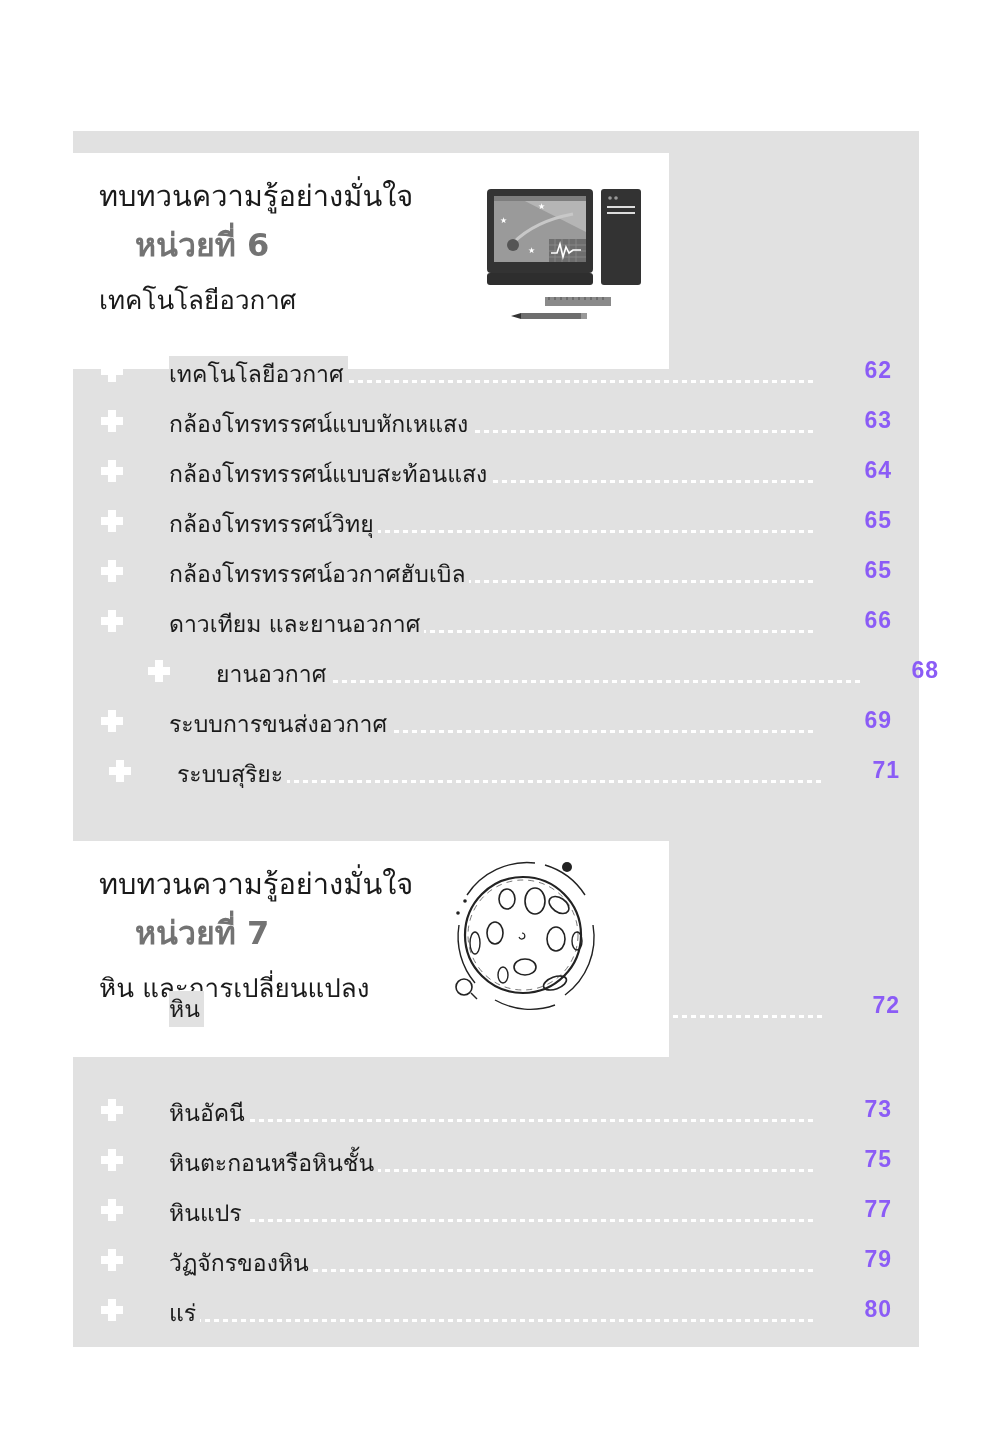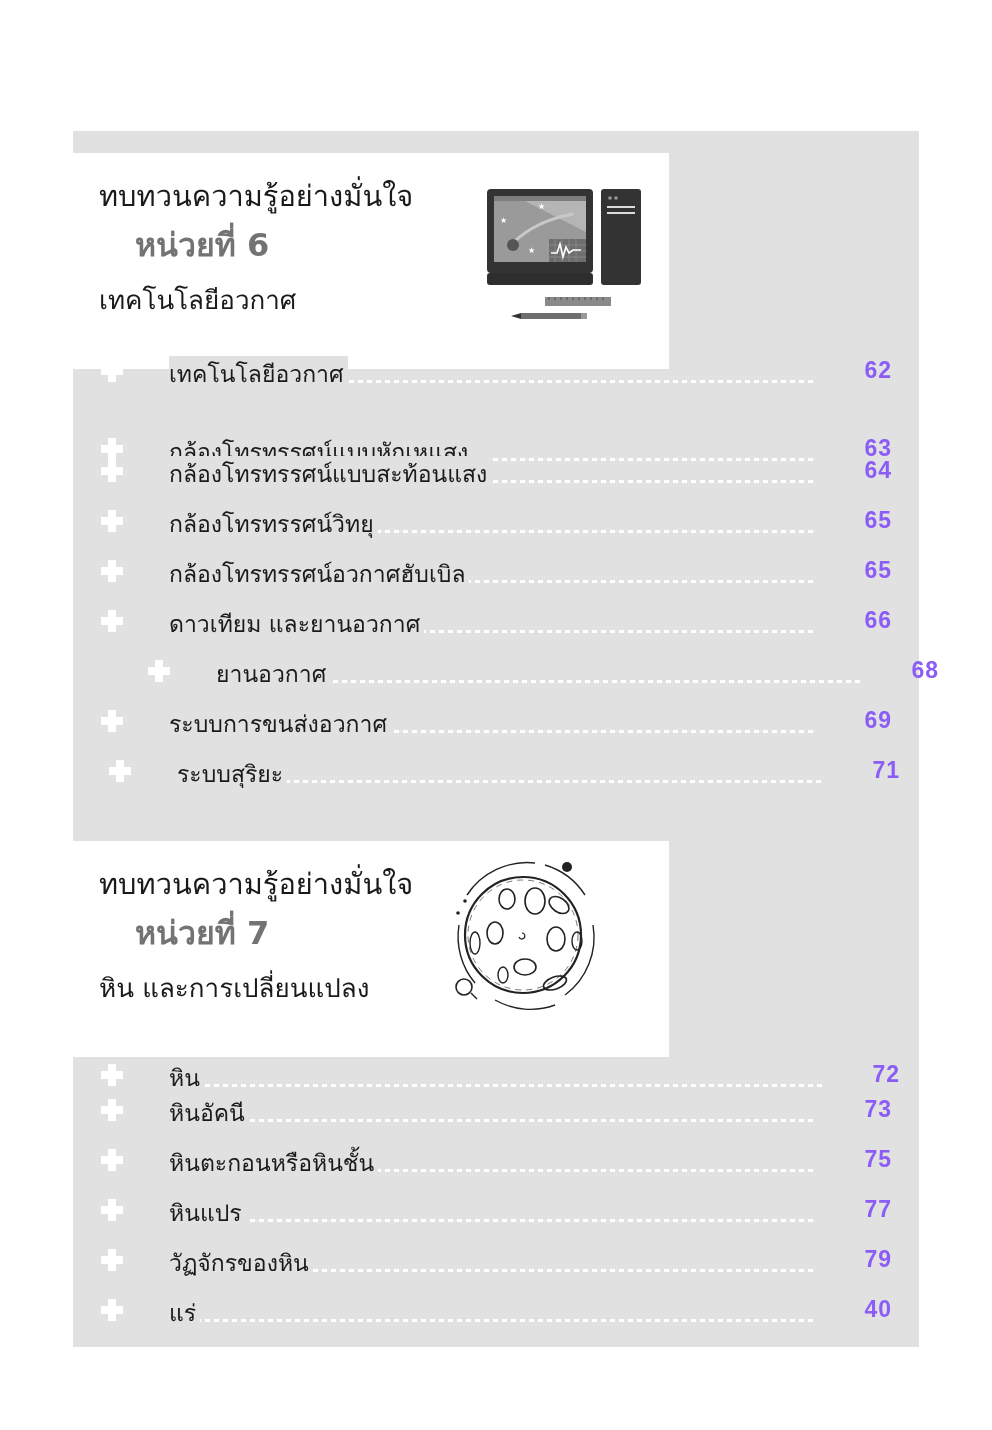--- a/index.html
+++ b/index.html
@@ -115,21 +115,21 @@
     <polygon points="26,129 36,126 36,132" fill="#333"></polygon>
   </svg>
 </div>
 
 <div class="toc-row" style="top:352px;">
   <span class="plus"></span>
   <span class="toc-label">เทคโนโลยีอวกาศ</span>
   <span class="toc-leader"></span>
   <span class="toc-page">62</span>
 </div>
-<div class="toc-row" style="top:402px;margin-top:28px;">
+<div class="toc-row" style="top:402px;">
   <span class="plus"></span>
   <span class="toc-label">กล้องโทรทรรศน์แบบหักเหแสง</span>
   <span class="toc-leader"></span>
   <span class="toc-page">63</span>
 </div>
 <div class="toc-row" style="top:452px;">
   <span class="plus"></span>
   <span class="toc-label">กล้องโทรทรรศน์แบบสะท้อนแสง</span>
   <span class="toc-leader"></span>
   <span class="toc-page">64</span>
@@ -195,21 +195,21 @@
     <ellipse cx="111" cy="84" rx="9" ry="12" fill="none" stroke="#222" stroke-width="1.6"></ellipse>
     <ellipse cx="132" cy="86" rx="5" ry="9" fill="none" stroke="#222" stroke-width="1.4"></ellipse>
     <ellipse cx="30" cy="88" rx="5" ry="11" fill="none" stroke="#222" stroke-width="1.4"></ellipse>
     <ellipse cx="80" cy="112" rx="11" ry="8" fill="none" stroke="#222" stroke-width="1.6"></ellipse>
     <ellipse cx="110" cy="128" rx="12" ry="6" fill="none" stroke="#222" stroke-width="1.6" transform="rotate(-20 110 128)"></ellipse>
     <ellipse cx="58" cy="120" rx="5" ry="8" fill="none" stroke="#222" stroke-width="1.4"></ellipse>
     <path d="M74,82 a3,3 0 1 0 3,-4" fill="none" stroke="#222" stroke-width="1.2"></path>
   </svg>
 </div>
 
-<div class="toc-row" style="top:1056px;padding-left:8px;">
+<div class="toc-row" style="top:987px;padding-left:8px;">
   <span class="plus"></span>
   <span class="toc-label">หิน</span>
   <span class="toc-leader"></span>
   <span class="toc-page">72</span>
 </div>
 <div class="toc-row" style="top:1091px;">
   <span class="plus"></span>
   <span class="toc-label">หินอัคนี</span>
   <span class="toc-leader"></span>
   <span class="toc-page">73</span>
@@ -229,14 +229,14 @@
 <div class="toc-row" style="top:1241px;">
   <span class="plus"></span>
   <span class="toc-label">วัฏจักรของหิน</span>
   <span class="toc-leader"></span>
   <span class="toc-page">79</span>
 </div>
 <div class="toc-row" style="top:1291px;">
   <span class="plus"></span>
   <span class="toc-label">แร่</span>
   <span class="toc-leader"></span>
-  <span class="toc-page">40</span>
+  <span class="toc-page">80</span>
 </div>
 
 </body></html>

